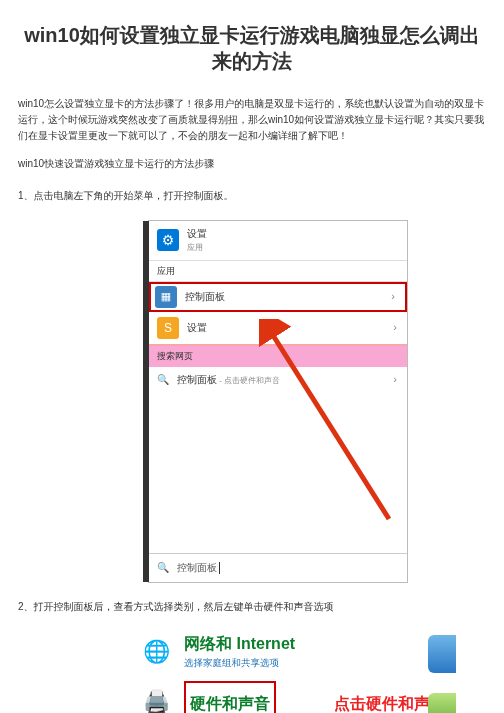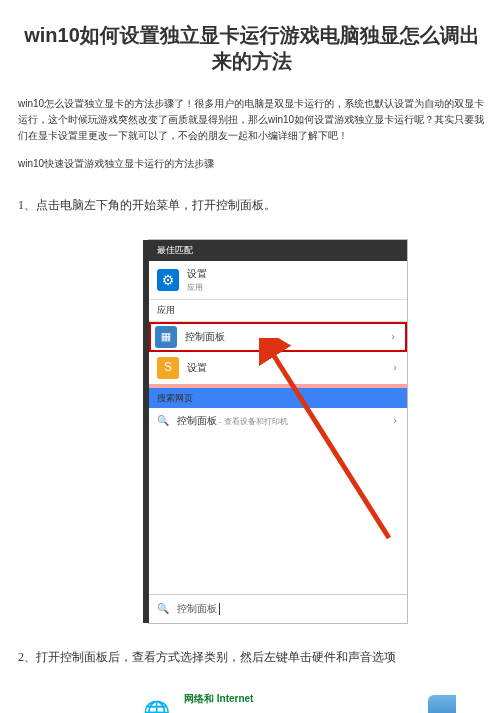--- a/index.html
+++ b/index.html
@@ -1,19 +1,19 @@
 <!DOCTYPE html>
 <html><head>
 <meta charset="utf-8">
 <style>
   * { margin: 0; padding: 0; box-sizing: border-box; }
   body { font-family: "Microsoft YaHei", Arial, sans-serif; background: #fff; width: 504px; padding: 14px 18px; color: #333; font-size: 10px; line-height: 1.6; }
   h1 { font-size: 20px; font-weight: bold; text-align: center; margin: 8px 0 22px; line-height: 1.3; }
   .para { margin: 12px 0; font-size: 10px; color: #333; }
-  .step { margin: 24px 0; font-size: 12px; font-family: Liberation Serif, serif; }
+  .step { margin: 16px 0; font-size: 10px; }
 
   
   .shot1 { width: 260px; margin: 8px auto 10px 130px; border: 1px solid #bbb; background: #fff; position: relative; }
   .shot1 .bar-left { position: absolute; left: -6px; top: 0; bottom: 0; width: 6px; background: #333; }
   .sec-label { background: #333; color: #fff; font-size: 9px; padding: 3px 8px; }
   .item { display: flex; align-items: center; padding: 5px 8px; font-size: 10px; position: relative; }
   .item .icon { width: 22px; height: 22px; border-radius: 3px; margin-right: 8px; display: flex; align-items: center; justify-content: center; flex: none; }
   .item .sub { font-size: 8px; color: #888; }
   .gear-blue { background: #0078d7; color: #fff; font-size: 14px; }
   .panel-orange { background: #f5a623; color: #fff; font-size: 12px; }
@@ -21,63 +21,62 @@
   .caret { position: absolute; right: 10px; color: #888; font-size: 11px; }
   .search-row { display: flex; align-items: center; padding: 6px 8px; border-top: 1px solid #ccc; font-size: 10px; color: #555; }
   .search-row .mag { width: 14px; margin-right: 6px; color: #666; }
   .white-gap { height: 160px; }
   .arrow-svg { position: absolute; top: 98px; left: 110px; pointer-events: none; }
 
   
   .shot2 { width: 300px; margin: 8px auto 10px 120px; position: relative; font-size: 10px; }
   .cat { position: relative; padding-left: 46px; margin-bottom: 10px; min-height: 40px; }
   .cat .caticon { position: absolute; left: 0; top: 2px; width: 38px; height: 38px; border-radius: 4px; display: flex; align-items: center; justify-content: center; font-size: 22px; }
-  .cat .title { color: #0c7e2b; font-size: 10px; font-weight: bold; }
+  .cat .title { color: #0c7e2b; font-size: 16px; font-weight: bold; }
   .cat .link { color: #1a6fb5; font-size: 9.5px; line-height: 1.5; }
   .hw-box { border: 2px solid #c00; display: inline-block; padding: 8px 4px; }
   .callout { position: absolute; right: -8px; top: 60px; color: #e22; font-size: 16px; font-weight: bold; }
   .globe { color: #2b7de1; }
   .printer { color: #2fa84f; }
   .rightfrag { position: absolute; right: -18px; top: 4px; width: 28px; height: 120px; overflow: hidden; }
   .rightfrag div { width: 38px; height: 38px; border-radius: 6px; margin-bottom: 20px; }
 </style>
 </head>
 <body>
 
 <h1>win10如何设置独立显卡运行游戏电脑独显怎么调出来的方法</h1>
 
 <p class="para">win10怎么设置独立显卡的方法步骤了！很多用户的电脑是双显卡运行的，系统也默认设置为自动的双显卡运行，这个时候玩游戏突然改变了画质就显得别扭，那么win10如何设置游戏独立显卡运行呢？其实只要我们在显卡设置里更改一下就可以了，不会的朋友一起和小编详细了解下吧！</p>
 <p class="para">win10快速设置游戏独立显卡运行的方法步骤</p>
 <p class="step">1、点击电脑左下角的开始菜单，打开控制面板。</p>
 
 <div class="shot1">
   <div class="bar-left"></div>
-  <div class="sec-label">最佳匹配</div>
   <div class="item">
     <div class="icon gear-blue">⚙</div>
     <div>
       <div>设置</div>
       <div class="sub">应用</div>
     </div>
   </div>
   <div class="sec-label" style="background:#fff;color:#333;border-top:1px solid #ddd;border-bottom:1px solid #ddd">应用</div>
   <div class="item panel-box">
     <div class="icon" style="background:#3b82c4;color:#fff;font-size:11px">▦</div>
     <div>控制面板</div>
     <span class="caret">›</span>
   </div>
   <div class="item">
     <div class="icon panel-orange">S</div>
     <div>设置</div>
     <span class="caret">›</span>
   </div>
-  <div class="sec-label" style="background:#3b82f6;color:#333;border-top:4px solid #fca5a5">搜索网页</div>
+  <div class="sec-label" style="background:#f9a8d4;color:#333;border-top:2px solid #fca5a5">搜索网页</div>
   <div class="item">
     <div style="width:14px;margin-right:6px;color:#666">🔍</div>
-    <div><span>控制面板</span><span class="sub"> - 查看设备和打印机</span></div>
+    <div><span>控制面板</span><span class="sub"> - 点击硬件和声音</span></div>
     <span class="caret">›</span>
   </div>
   <div class="white-gap"></div>
   <div class="search-row">
     <span class="mag">🔍</span>
     <span>控制面板</span>
       <span style="border-left:1px solid #333;height:12px;margin-left:2px"></span>
   </div>
   <svg class="arrow-svg" width="150" height="220">
     <defs>
@@ -88,20 +87,21 @@
     <line x1="130" y1="200" x2="10" y2="10" stroke="#d31" stroke-width="5" marker-end="url(#ah)"></line>
   </svg>
 </div>
 
 <p class="step">2、打开控制面板后，查看方式选择类别，然后左键单击硬件和声音选项</p>
 
 <div class="shot2">
   <div class="cat">
     <div class="caticon globe">🌐</div>
     <div class="title">网络和 Internet</div>
+    <div class="link">选择家庭组和共享选项</div>
   </div>
   <div class="cat">
     <div class="caticon printer">🖨️</div>
     <div class="title hw-box">硬件和声音</div>
     <div class="link">添加设备</div>
     
     
   </div>
 
   <div class="callout">点击硬件和声音</div>

